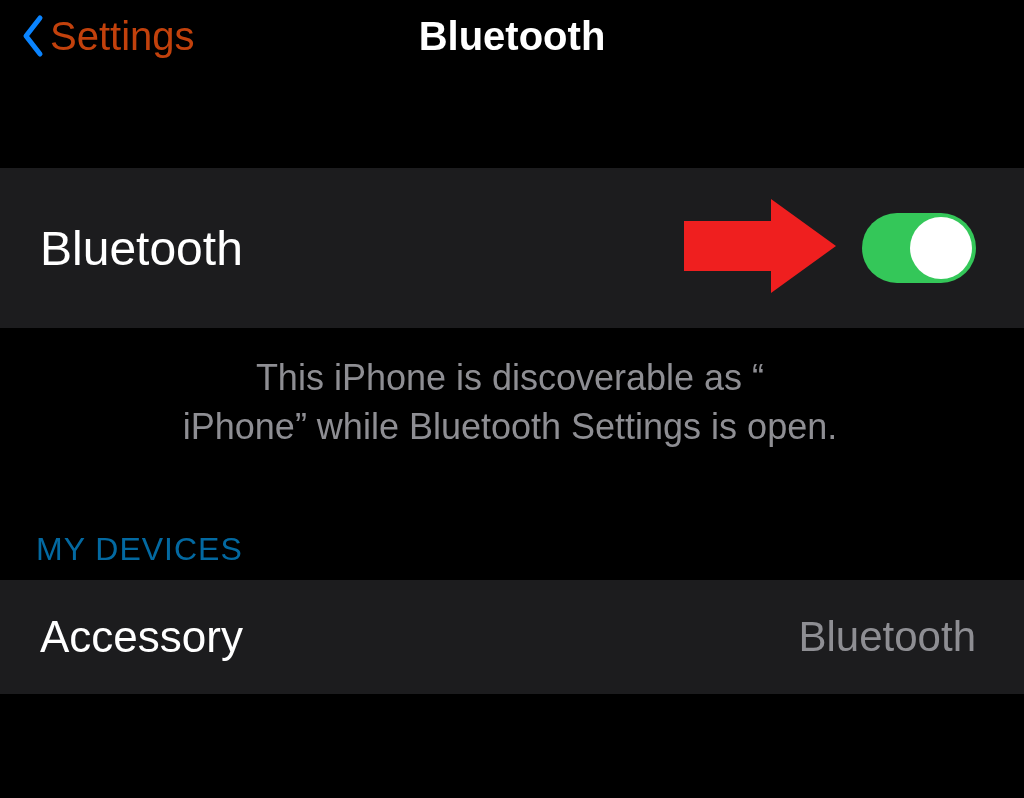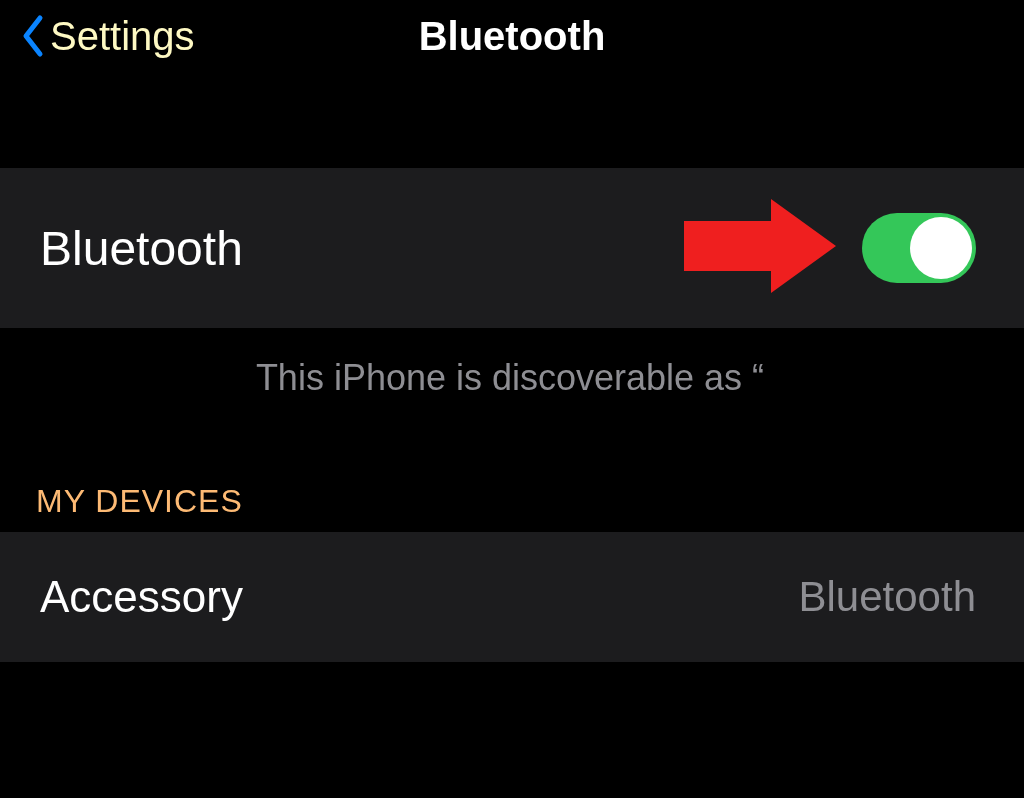--- a/index.html
+++ b/index.html
@@ -20,21 +20,21 @@
       display: flex;
       align-items: center;
       height: 72px;
       position: relative;
       padding: 0 16px;
     }
     .back-button {
       display: flex;
       align-items: center;
       cursor: pointer;
-      color: #fef9c3;
+      color: #c2410c;
       font-size: 40px;
       gap: 2px;
     }
     .chevron-left {
       width: 32px;
       height: 52px;
       display: flex;
       align-items: center;
       justify-content: center;
     }
@@ -97,33 +97,33 @@
     }
     .footer-text {
       color: #8e8e93;
       font-size: 36px;
       line-height: 1.35;
       padding: 26px 40px 10px 36px;
       background: #000000;
       text-align: center;
     }
     .section-header {
-      color: #fdba74;
+      color: #0369a1;
       font-size: 32px;
       letter-spacing: 1px;
       padding: 70px 40px 12px 36px;
       text-transform: uppercase;
     }
     .device-row {
       background: #1c1c1e;
       display: flex;
       align-items: center;
       justify-content: space-between;
       padding: 34px 48px 34px 40px;
-      height: 130px;
+      height: 114px;
     }
     .device-name {
       color: #ffffff;
       font-size: 44px;
       font-weight: 400;
     }
     .device-status {
       color: #8e8e93;
       font-size: 42px;
       font-weight: 400;
@@ -155,20 +155,21 @@
       </svg>
     </div>
     <div class="toggle">
       <div class="toggle-knob"></div>
     </div>
   </div>
 </div>
 
 <div class="footer-text">
   <span>This iPhone is discoverable as “</span><br>
+  <span>iPhone” while Bluetooth Settings is open.</span>
 </div>
 
 <div class="section-header">MY DEVICES</div>
 
 <div class="device-row">
   <div class="device-name">Accessory</div>
   <div class="device-status">Bluetooth</div>
 </div>
 
 </body></html>

